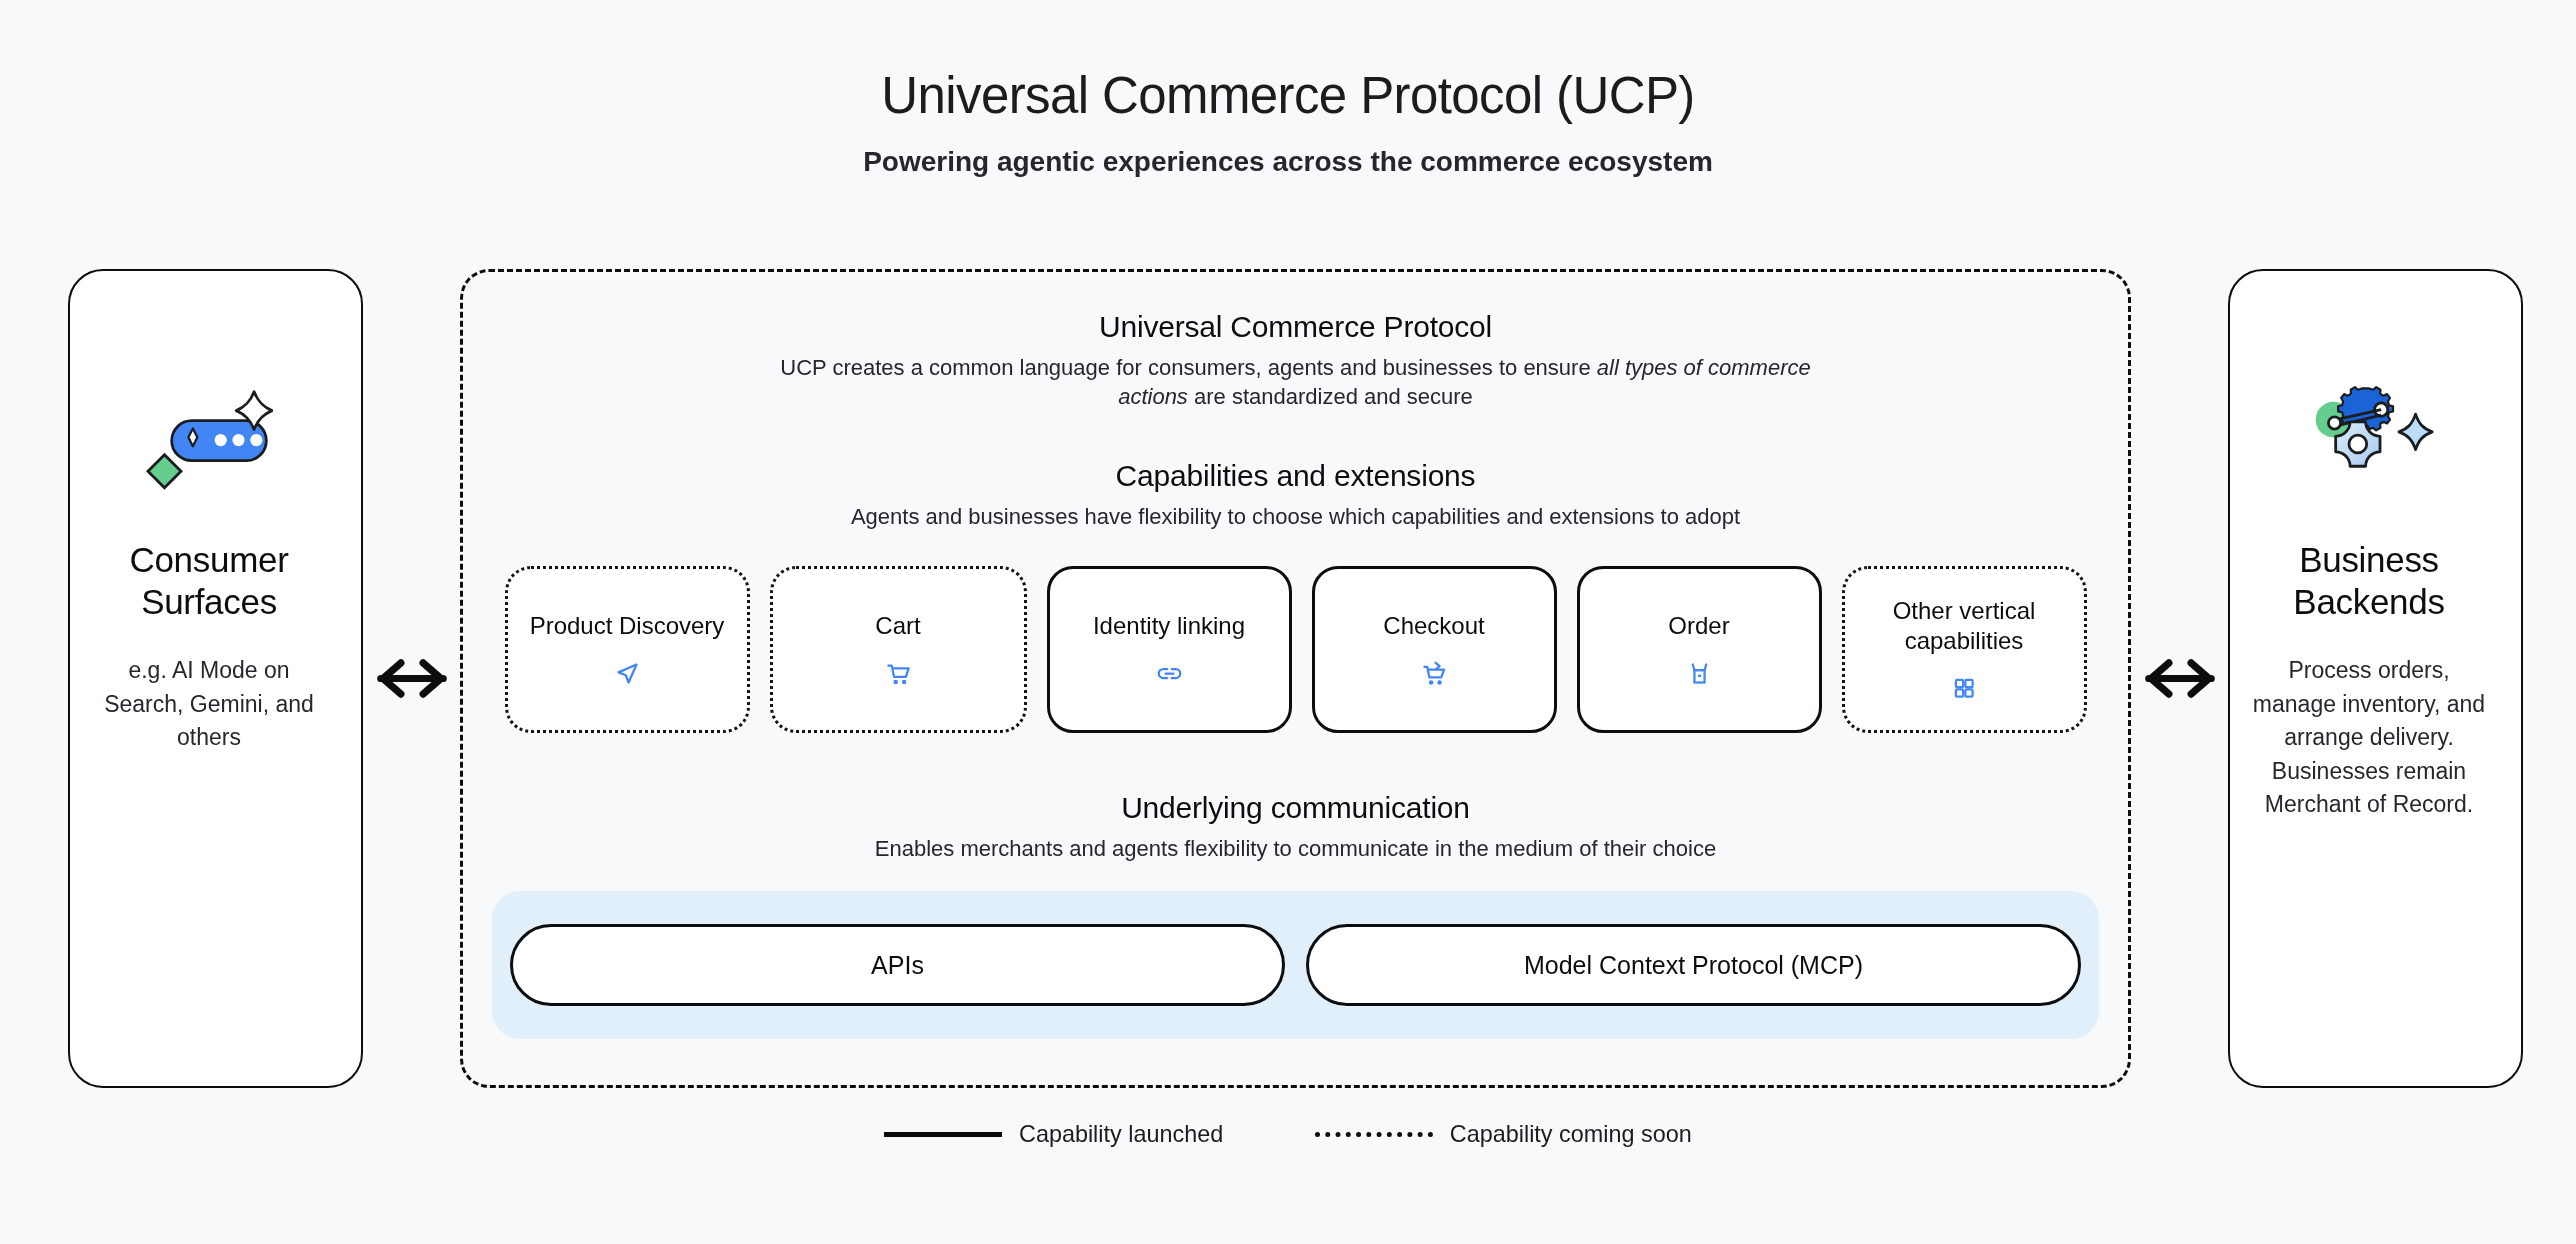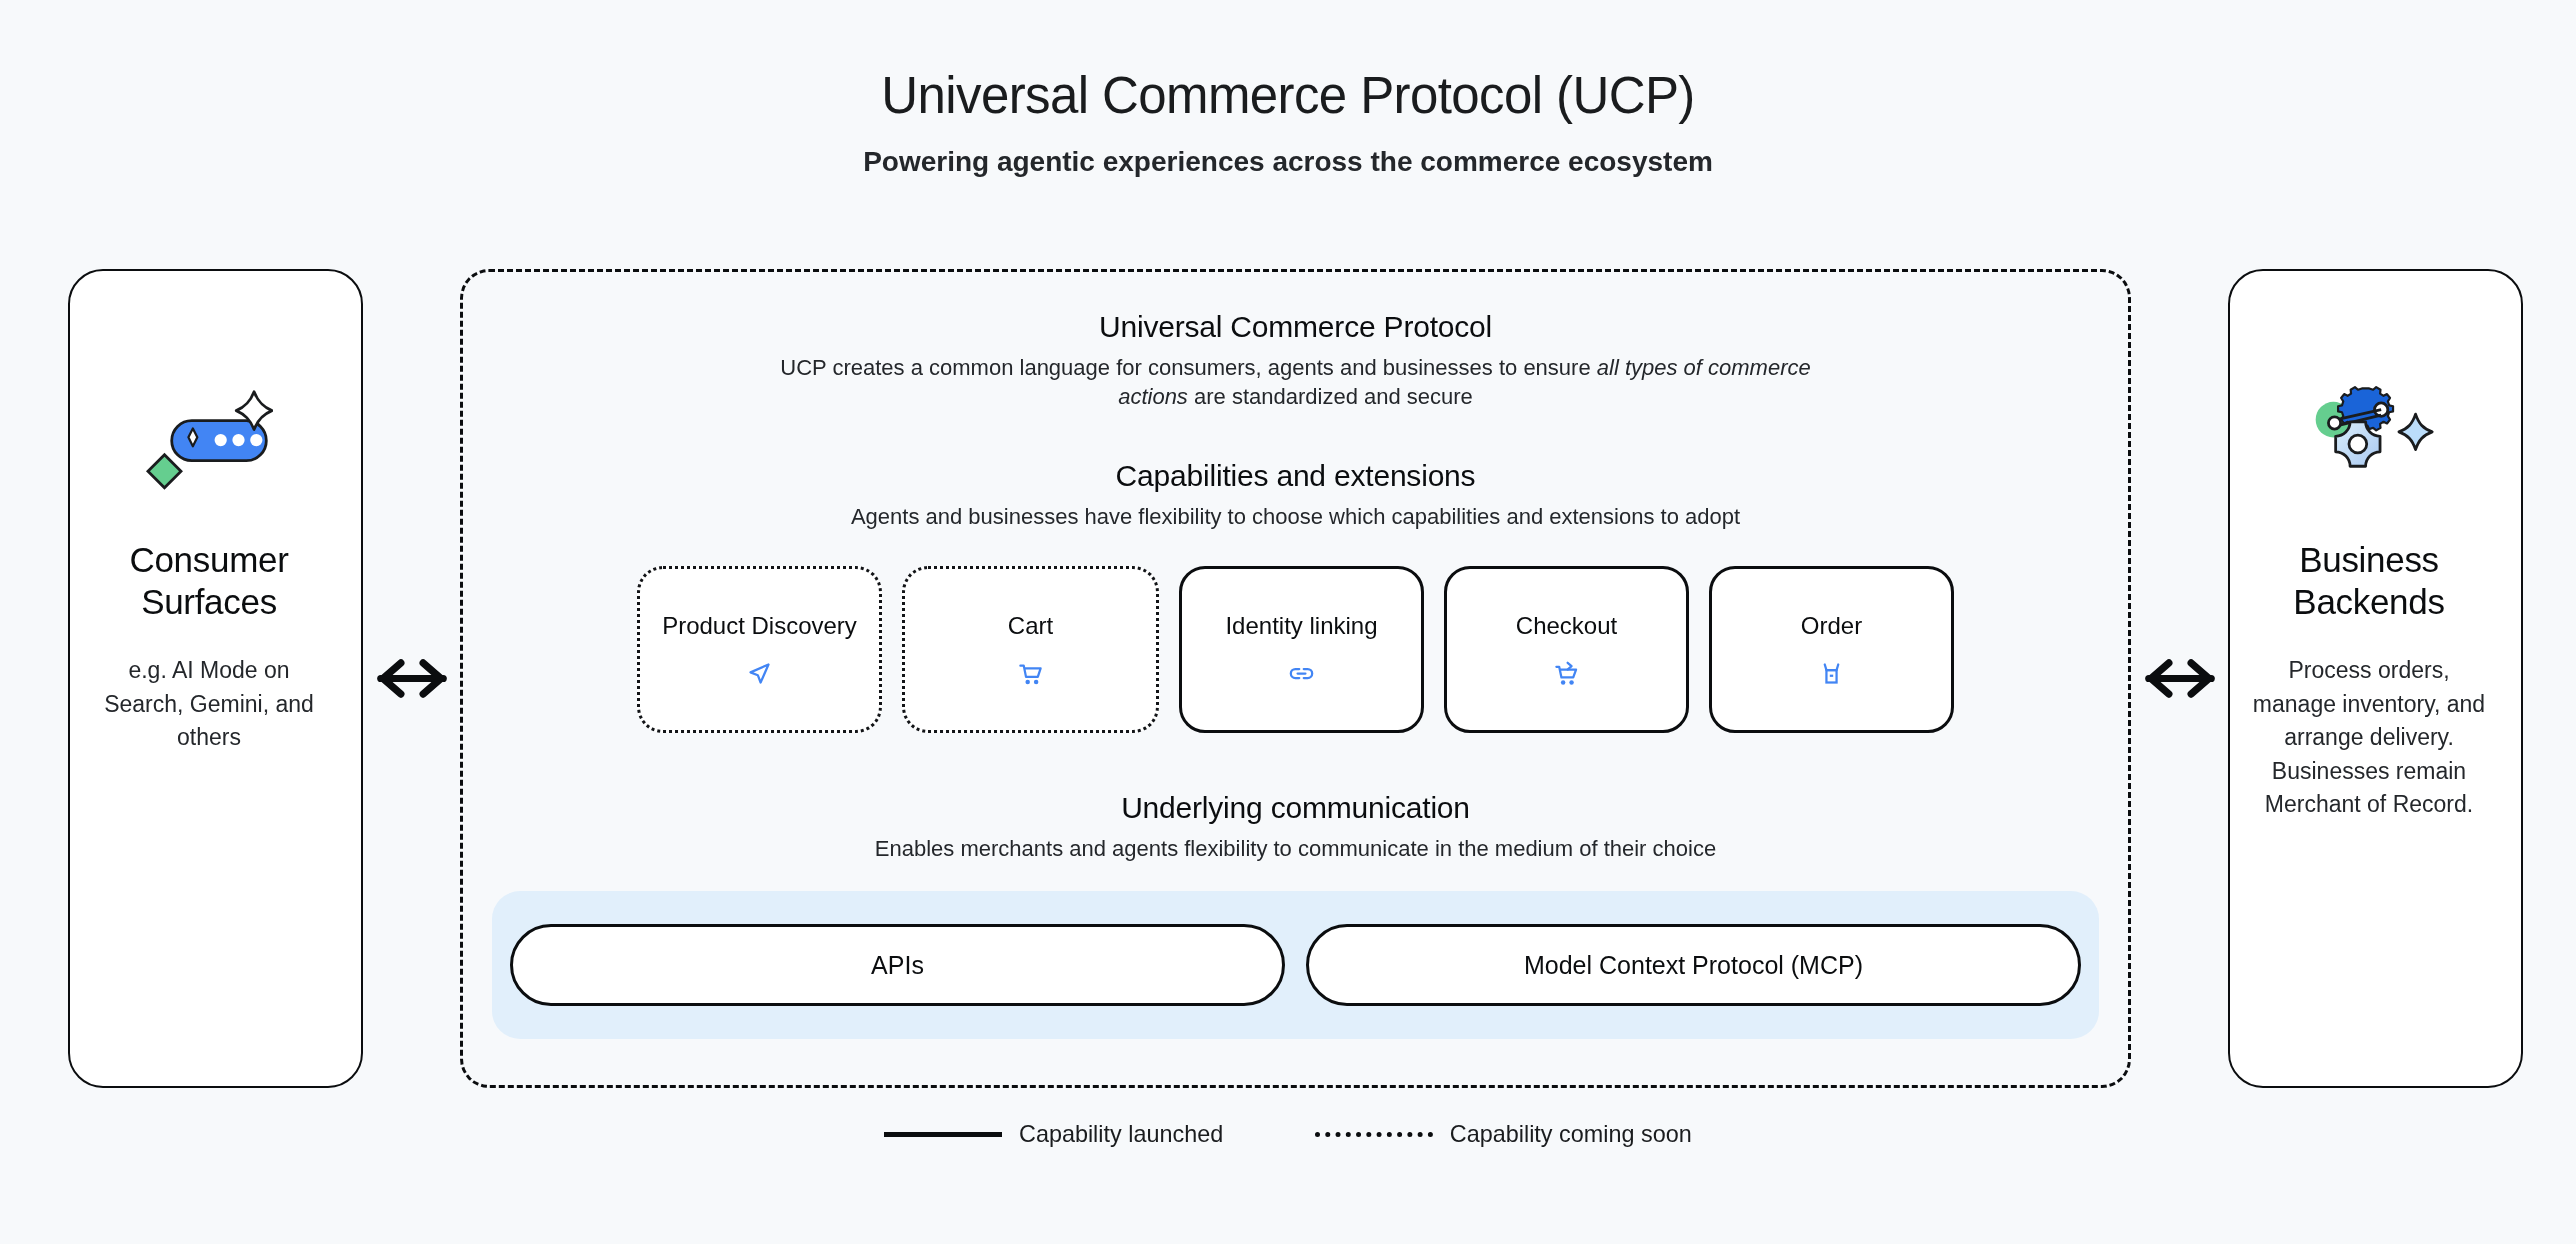--- a/index.html
+++ b/index.html
@@ -313,20 +313,31 @@
           <div class="chip-label">Order</div>
           <div class="chip-icon">
             <svg width="27" height="27" viewBox="0 0 48 48">
               <path d="M12 8 L15 18 H33 L36 8" fill="none" stroke="#4285F4" stroke-width="4" stroke-linejoin="round" stroke-linecap="round"></path>
               <rect x="15" y="18" width="18" height="22" fill="none" stroke="#4285F4" stroke-width="4"></rect>
               <rect x="21" y="26" width="6" height="4" fill="#4285F4"></rect>
             </svg>
           </div>
         </div>
 
+        <div class="chip soon w-other">
+          <div class="chip-label">Other vertical capabilities</div>
+          <div class="chip-icon">
+            <svg width="24.5" height="24.5" viewBox="0 0 44 44">
+              <rect x="7" y="7" width="13" height="13" rx="2" fill="none" stroke="#4285F4" stroke-width="4"></rect>
+              <rect x="24" y="7" width="13" height="13" rx="2" fill="none" stroke="#4285F4" stroke-width="4"></rect>
+              <rect x="7" y="24" width="13" height="13" rx="2" fill="none" stroke="#4285F4" stroke-width="4"></rect>
+              <rect x="24" y="24" width="13" height="13" rx="2" fill="none" stroke="#4285F4" stroke-width="4"></rect>
+            </svg>
+          </div>
+        </div>
 
       </div>
 
       <div class="block-gap-3"></div>
 
       <div class="section-title">Underlying communication</div>
       <div class="section-sub">Enables merchants and agents flexibility to communicate in the medium of their choice</div>
 
       <div class="block-gap-4"></div>
 

